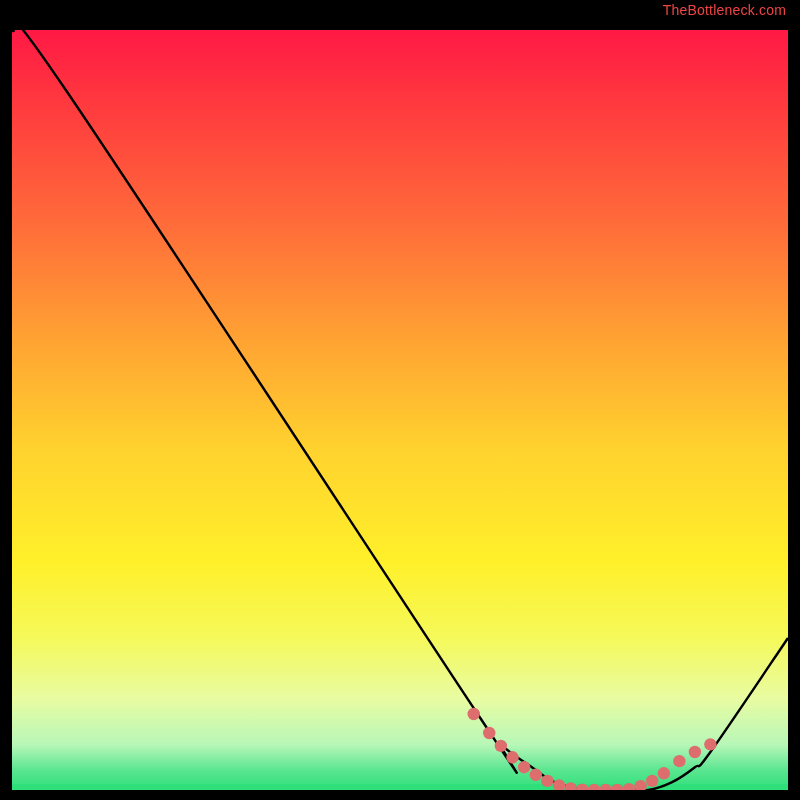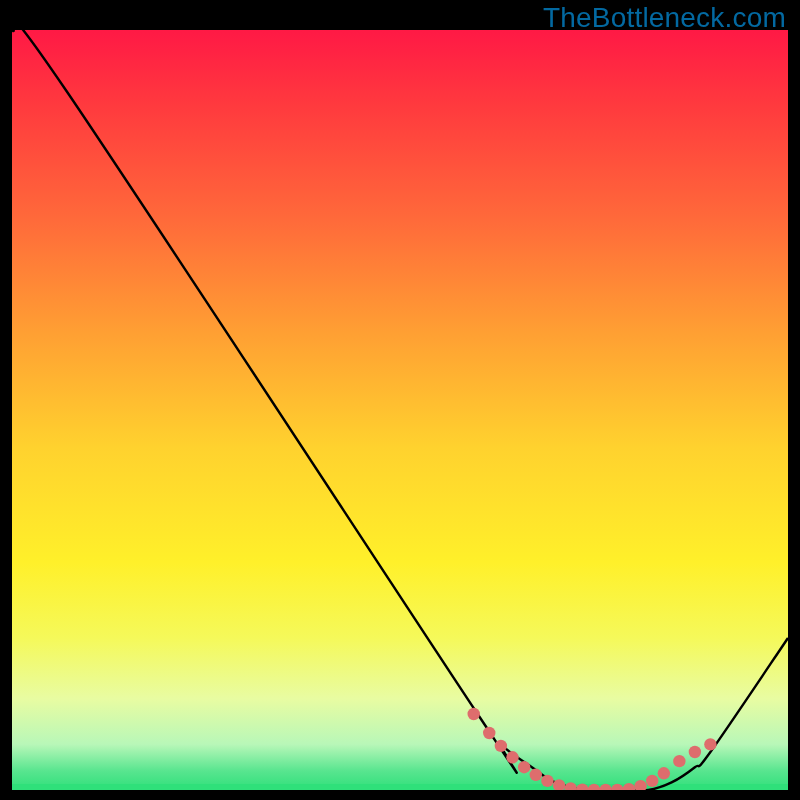--- a/index.html
+++ b/index.html
@@ -13,22 +13,22 @@
   }
   .stage {
     position: relative;
     width: 800px;
     height: 800px;
   }
   .attribution {
     position: absolute;
     top: 2px;
     right: 14px;
-    color: #0369a1;
-    font-size: 28px;
+    color: #ef4444;
+    font-size: 14px;
     letter-spacing: 0.2px;
   }
   svg {
     position: absolute;
     left: 0;
     top: 0;
   }
 </style>
 </head>
 <body>

